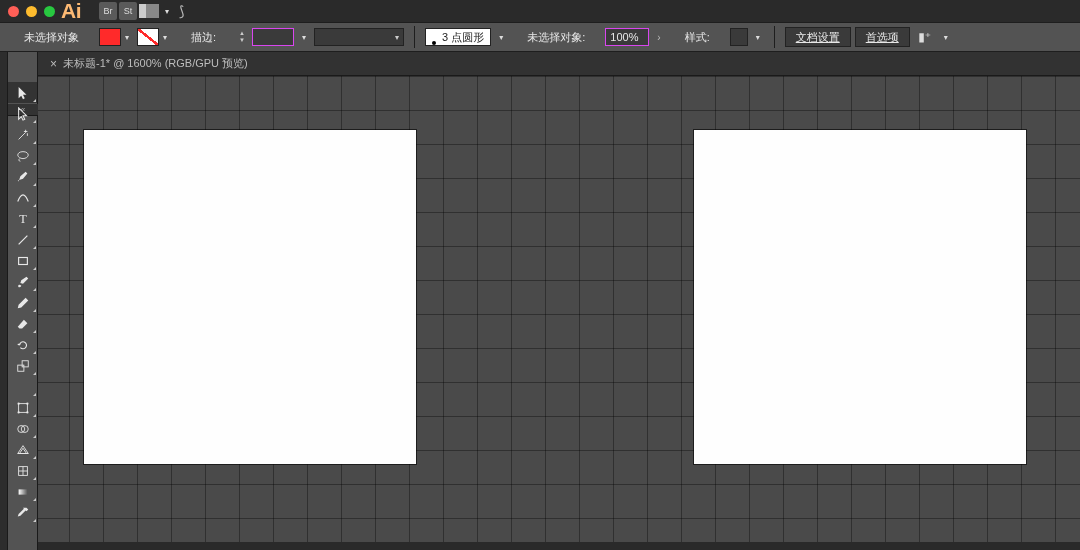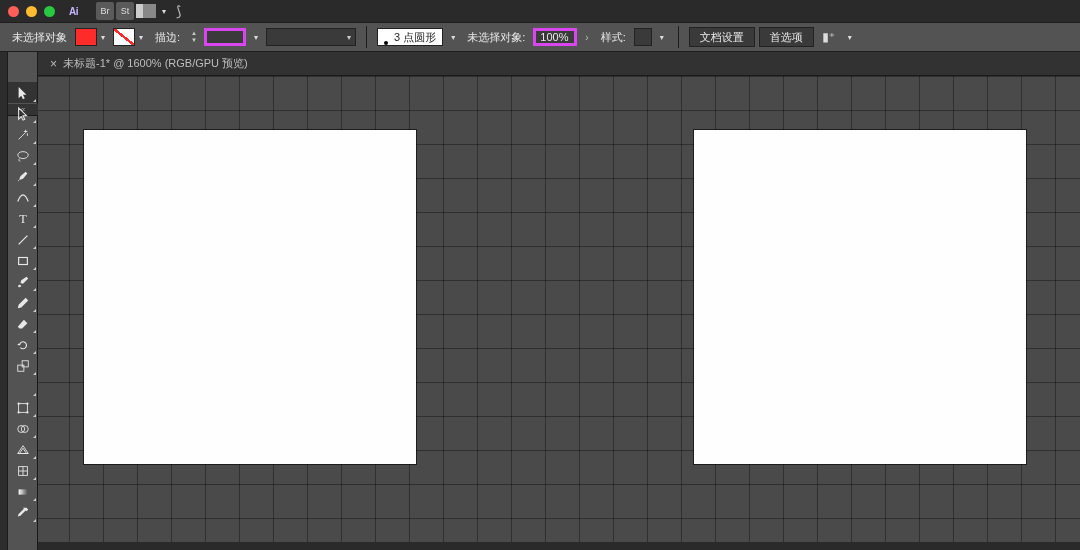--- a/index.html
+++ b/index.html
@@ -23,24 +23,23 @@
     padding: 0 8px;
     gap: 6px;
   }
   .traffic-lights { display: flex; gap: 7px; align-items: center; }
   .traffic-light { width: 11px; height: 11px; border-radius: 50%; }
   .tl-close { background: #ff5f57; }
   .tl-min   { background: #febc2e; }
   .tl-max   { background: #28c840; }
 
   .app-logo {
-    margin-left: 8px;
-    color: #c4b5fd;
+    color: #fdba74;
     font-weight: 700;
-    font-size: 10px;
+    font-size: 21px;
     letter-spacing: -0.5px;
   }
   .tb-apps { display: flex; align-items: center; gap: 2px; margin-left: 12px; }
   .tb-app-icon {
     width: 18px; height: 18px; background:#5a5a5a;
     display:flex; align-items:center; justify-content:center;
     font-size:9px; color:#ddd; border-radius:2px;
   }
   .tb-workspace {
     width: 20px; height: 14px; display:flex;
@@ -56,41 +55,41 @@
     border-top: 1px solid #1e1e1e;
     border-bottom: 1px solid #1e1e1e;
     display: flex;
     align-items: center;
     padding: 0 8px;
     gap: 4px;
     font-size: 11px;
     color: #e8e8e8;
   }
   .controlbar > * { flex-shrink: 0; }
-  .ctrl-label { margin: 0 4px; }
+  .ctrl-label { margin: 0 16px; }
   .swatch {
     width: 22px; height: 18px; border:1px solid #222;
     display:flex; align-items:center; justify-content:center;
     background: #3a3a3a;
   }
   .swatch-fill { width: 100%; height: 100%; }
   .swatch-stroke {
     width: 100%; height: 100%;
     background: linear-gradient(to top right, transparent 45%, #ff2a2a 45%, #ff2a2a 55%, transparent 55%), #fff;
   }
   .swatch-wrap { display:flex; align-items:center; }
   .swatch-caret { width:12px; text-align:center; color:#ddd; font-size:8px;}
   .stepper {
     display:flex; flex-direction:column; justify-content:center;
     width:12px; height:18px;
   }
   .stepper span { font-size:6px; line-height:7px; color:#ccc; text-align:center; }
   .num-input {
     width: 42px; height: 18px;
-    background: #3a3a3a; border: 3px solid #d946ef;
+    background: #3a3a3a; border: 1px solid #d946ef;
     color: #e8e8e8; font-size: 11px; padding: 0 4px;
     text-align: left;
   }
   .dropdown {
     height: 18px; background: #3a3a3a; border: 1px solid #222;
     display:flex; align-items:center; padding: 0 4px; gap:4px;
     color:#e8e8e8; font-size:11px;
   }
   .dropdown .caret { font-size:8px; color:#ccc; }
   .brush-prev {
@@ -98,21 +97,21 @@
     display:flex; align-items:flex-end; padding: 0 6px; gap:6px;
     color:#222; font-size:11px;
   }
   .brush-prev .dot { width:4px; height:4px; border-radius:50%; background:#000;}
   .divider { width:1px; height:22px; background:#1e1e1e; margin: 0 6px; }
   .chev { font-size:10px; color:#bbb; margin: 0 4px;}
   .btn {
     height: 20px; padding: 0 10px;
     background: #3a3a3a; border: 1px solid #222;
     color:#e8e8e8; font-size:11px;
-    display:flex; align-items:center;
+    display:flex; align-items:center;text-decoration:underline;
   }
   .icon-btn {
     width: 22px; height:18px;
     display:flex; align-items:center; justify-content:center;
     color:#ddd; font-size:12px;
   }
 
   
   .main {
     position: absolute;

